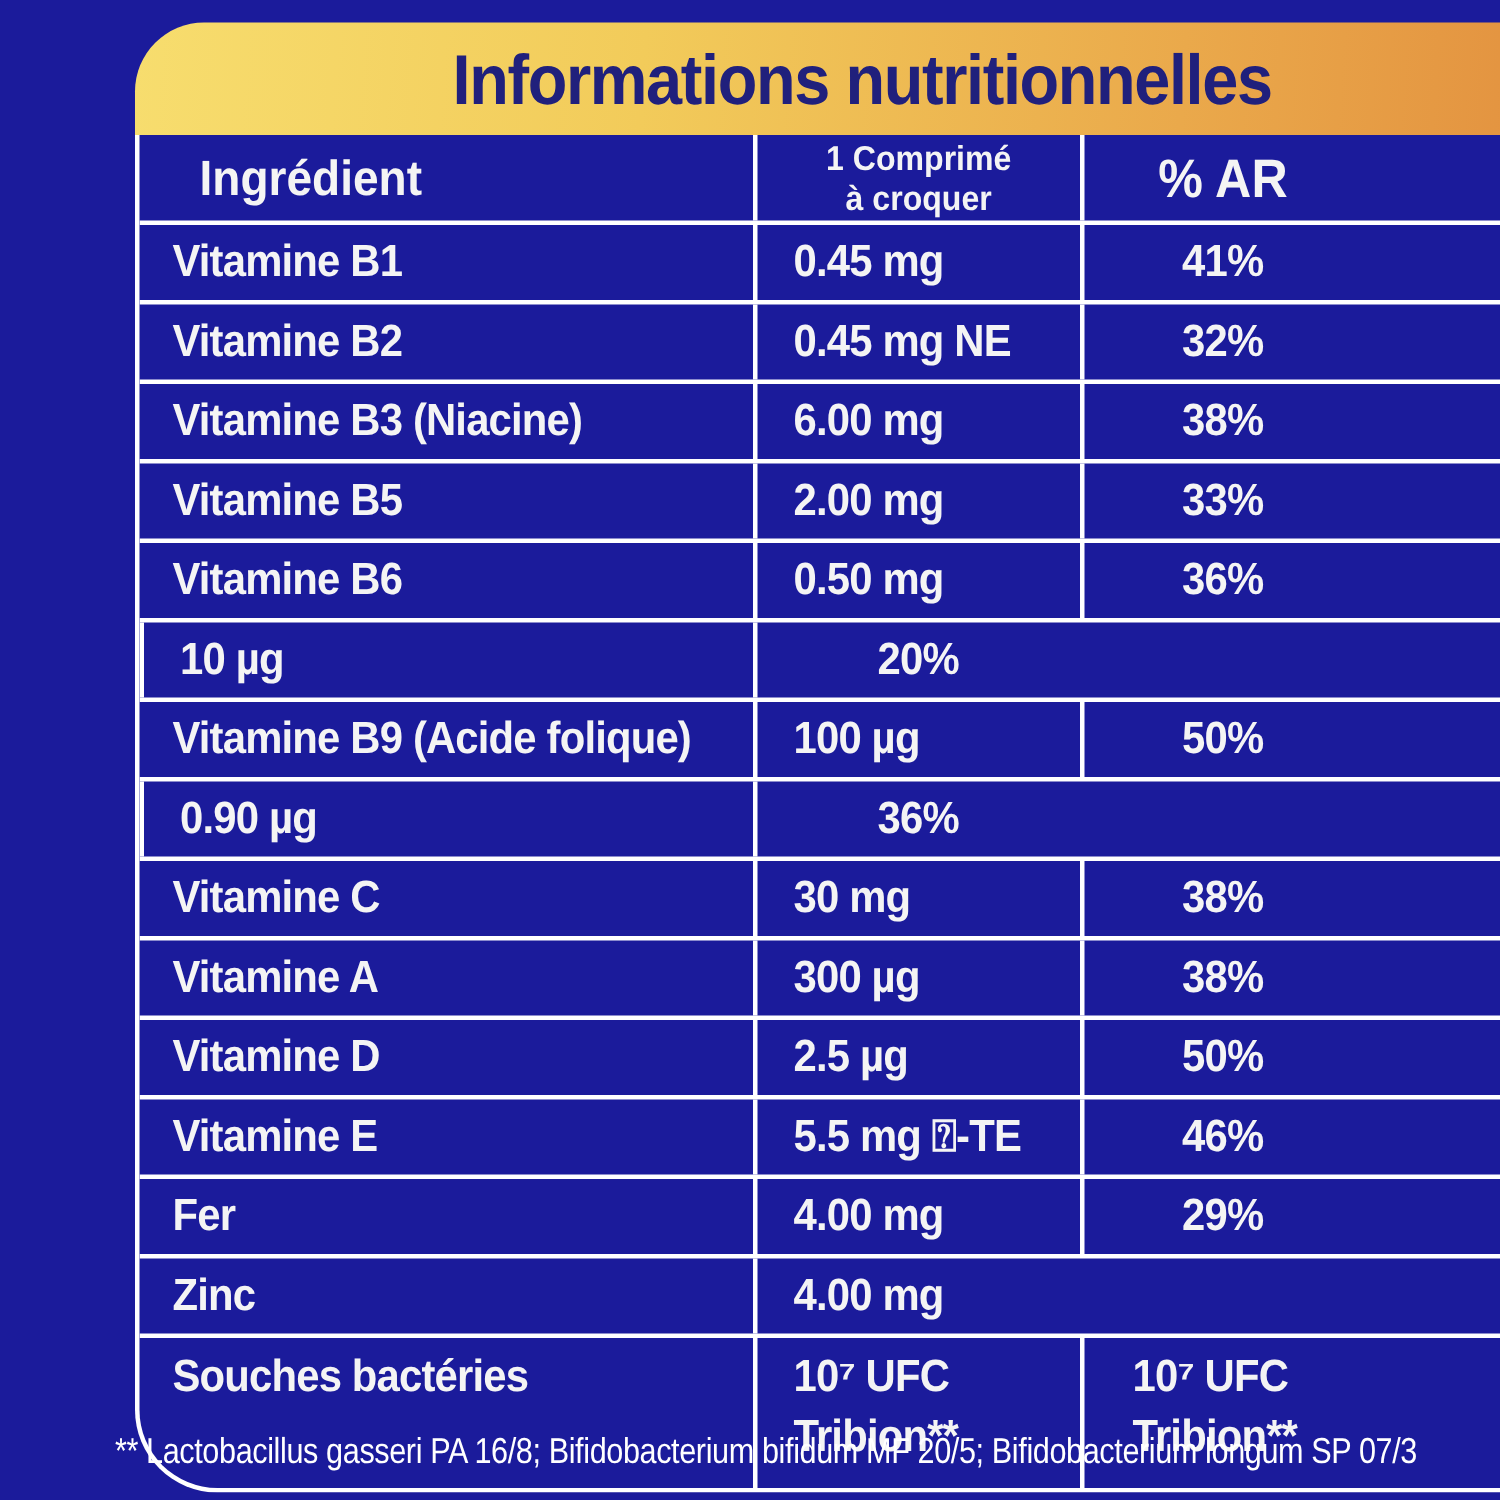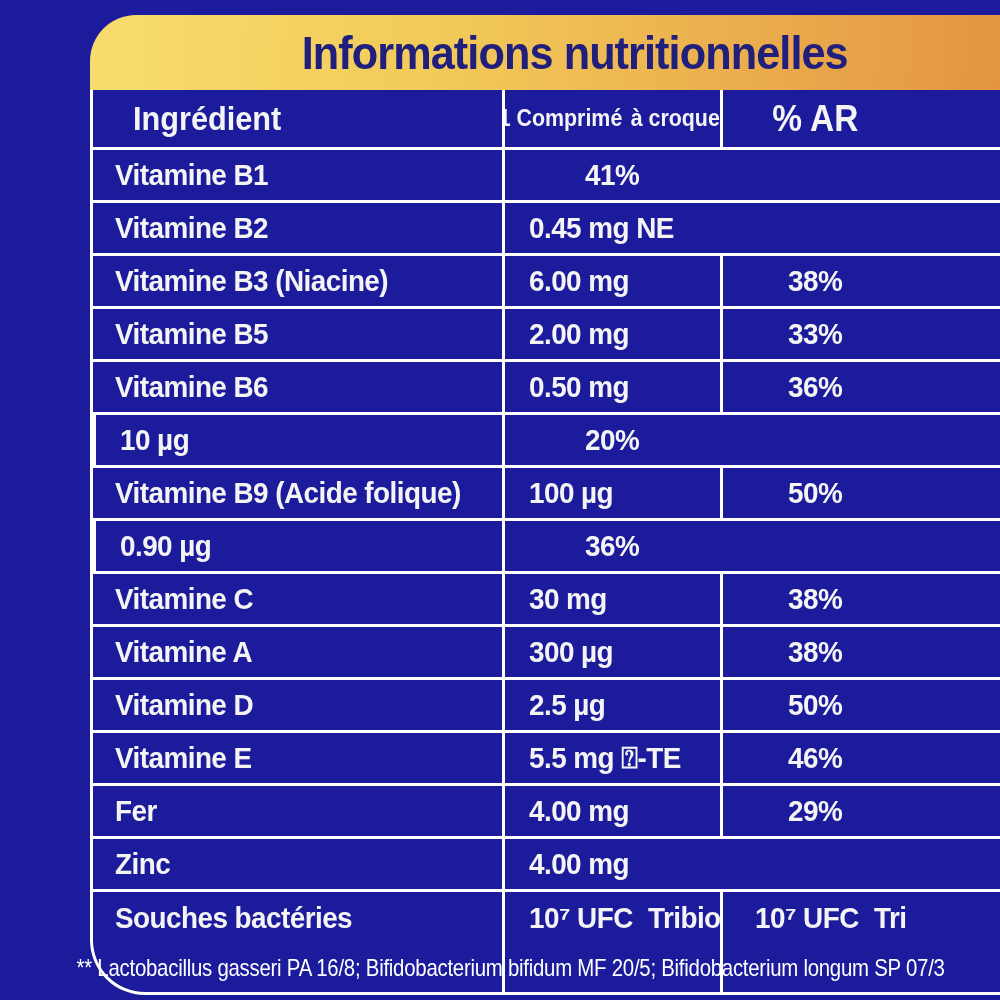--- a/index.html
+++ b/index.html
@@ -71,21 +71,21 @@
   }
   .header-row .cell { font-weight: bold; }
   .header-row .c1 { font-size: 33px; }
   .header-row .c2 { justify-content: center; padding-left: 0; }
   .header-row .c3 { font-size: 36px; }
   .hdr-small {
     font-size: 23px;
     line-height: 1.15;
     text-align: center;
   }
-  .lines { display: flex; flex-direction: row; }
+  .lines { display: flex; flex-direction: column; }
   .tall .lines { gap: 7px; line-height: 1.1; }
   .cond {
     display: inline-block;
     transform: scaleX(0.93);
     transform-origin: left center;
     white-space: nowrap;
   }
   .cond.mid { transform-origin: center; }
   .footnote {
     position: absolute;
@@ -119,30 +119,36 @@
       </div>
       <div class="cell c3">
         <span class="cond mid">% AR</span>
       </div>
     </div>
     <div id="rows">
         <div class="row data">
           <div class="cell c1">
             <span class="cond">Vitamine B1</span>
           </div>
+          <div class="cell c2">
+            <span class="cond">0.45 mg</span>
+          </div>
           <div class="cell c3">
             <span class="cond mid">41%</span>
           </div>
         </div>
         <div class="row data">
           <div class="cell c1">
             <span class="cond">Vitamine B2</span>
           </div>
           <div class="cell c2">
             <span class="cond">0.45 mg NE</span>
+          </div>
+          <div class="cell c3">
+            <span class="cond mid">32%</span>
           </div>
         </div>
         <div class="row data">
           <div class="cell c1">
             <span class="cond">Vitamine B3 (Niacine)</span>
           </div>
           <div class="cell c2">
             <span class="cond">6.00 mg</span>
           </div>
           <div class="cell c3">

